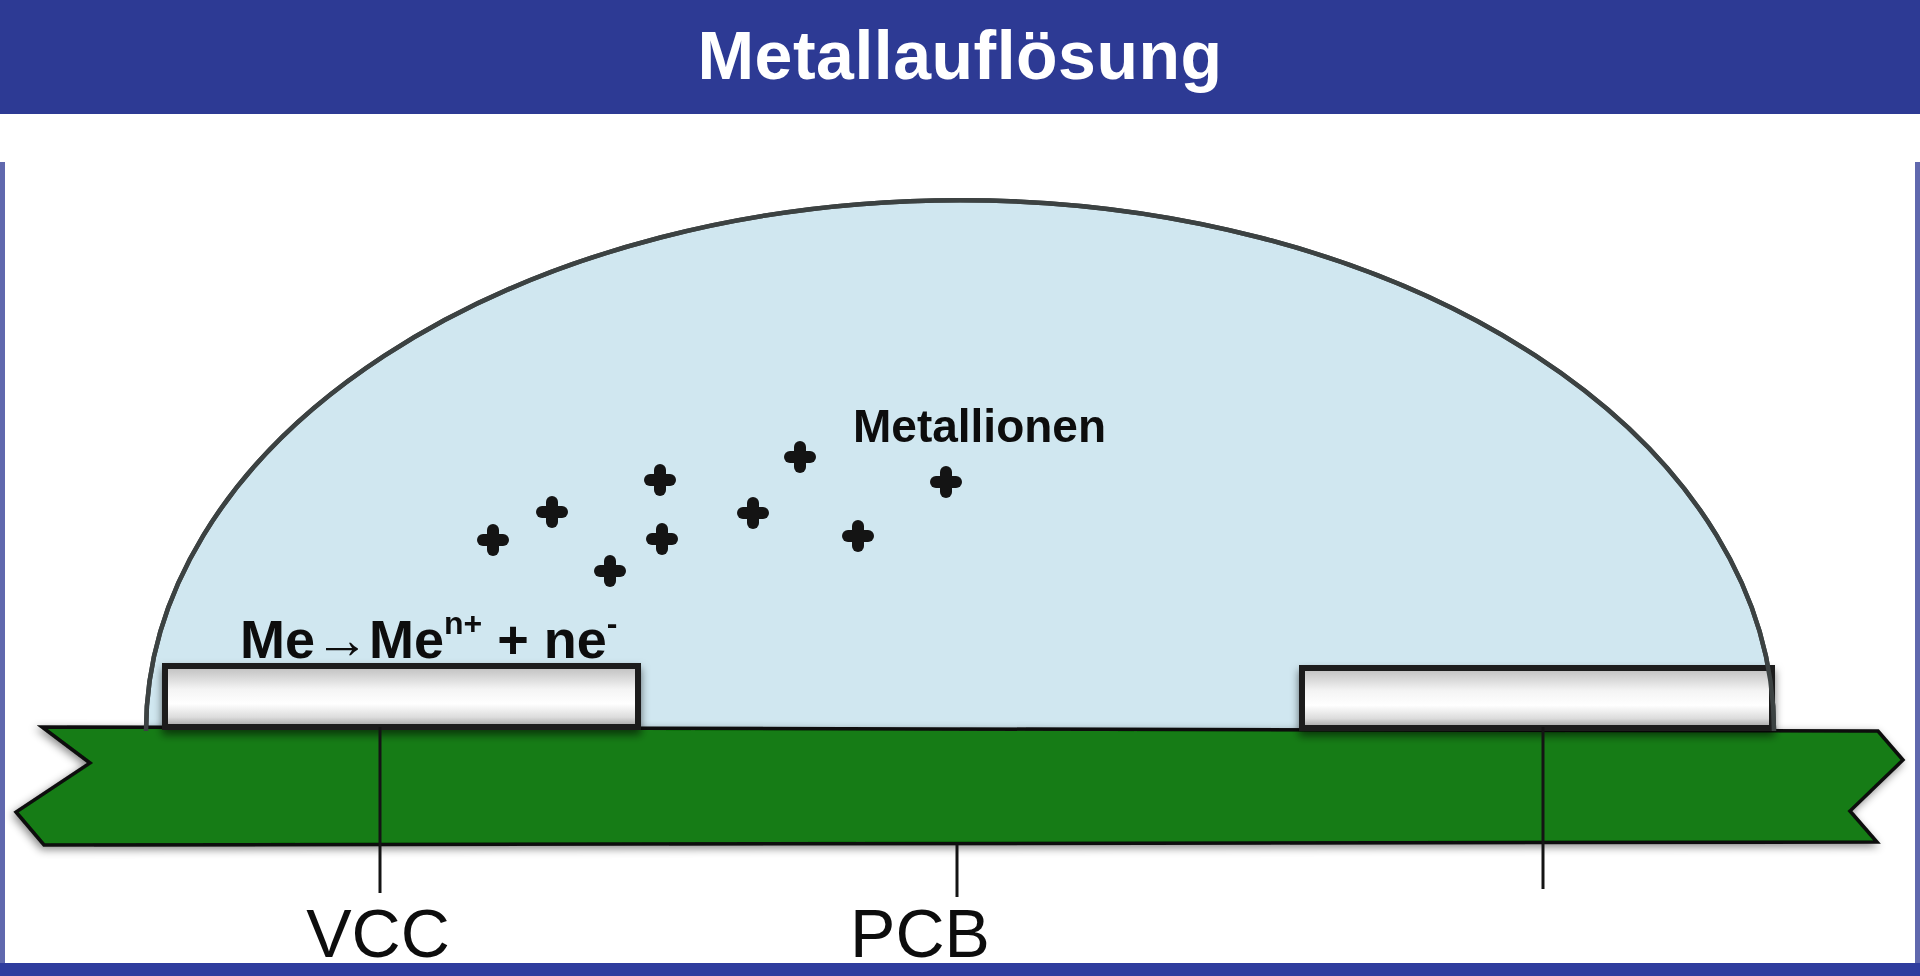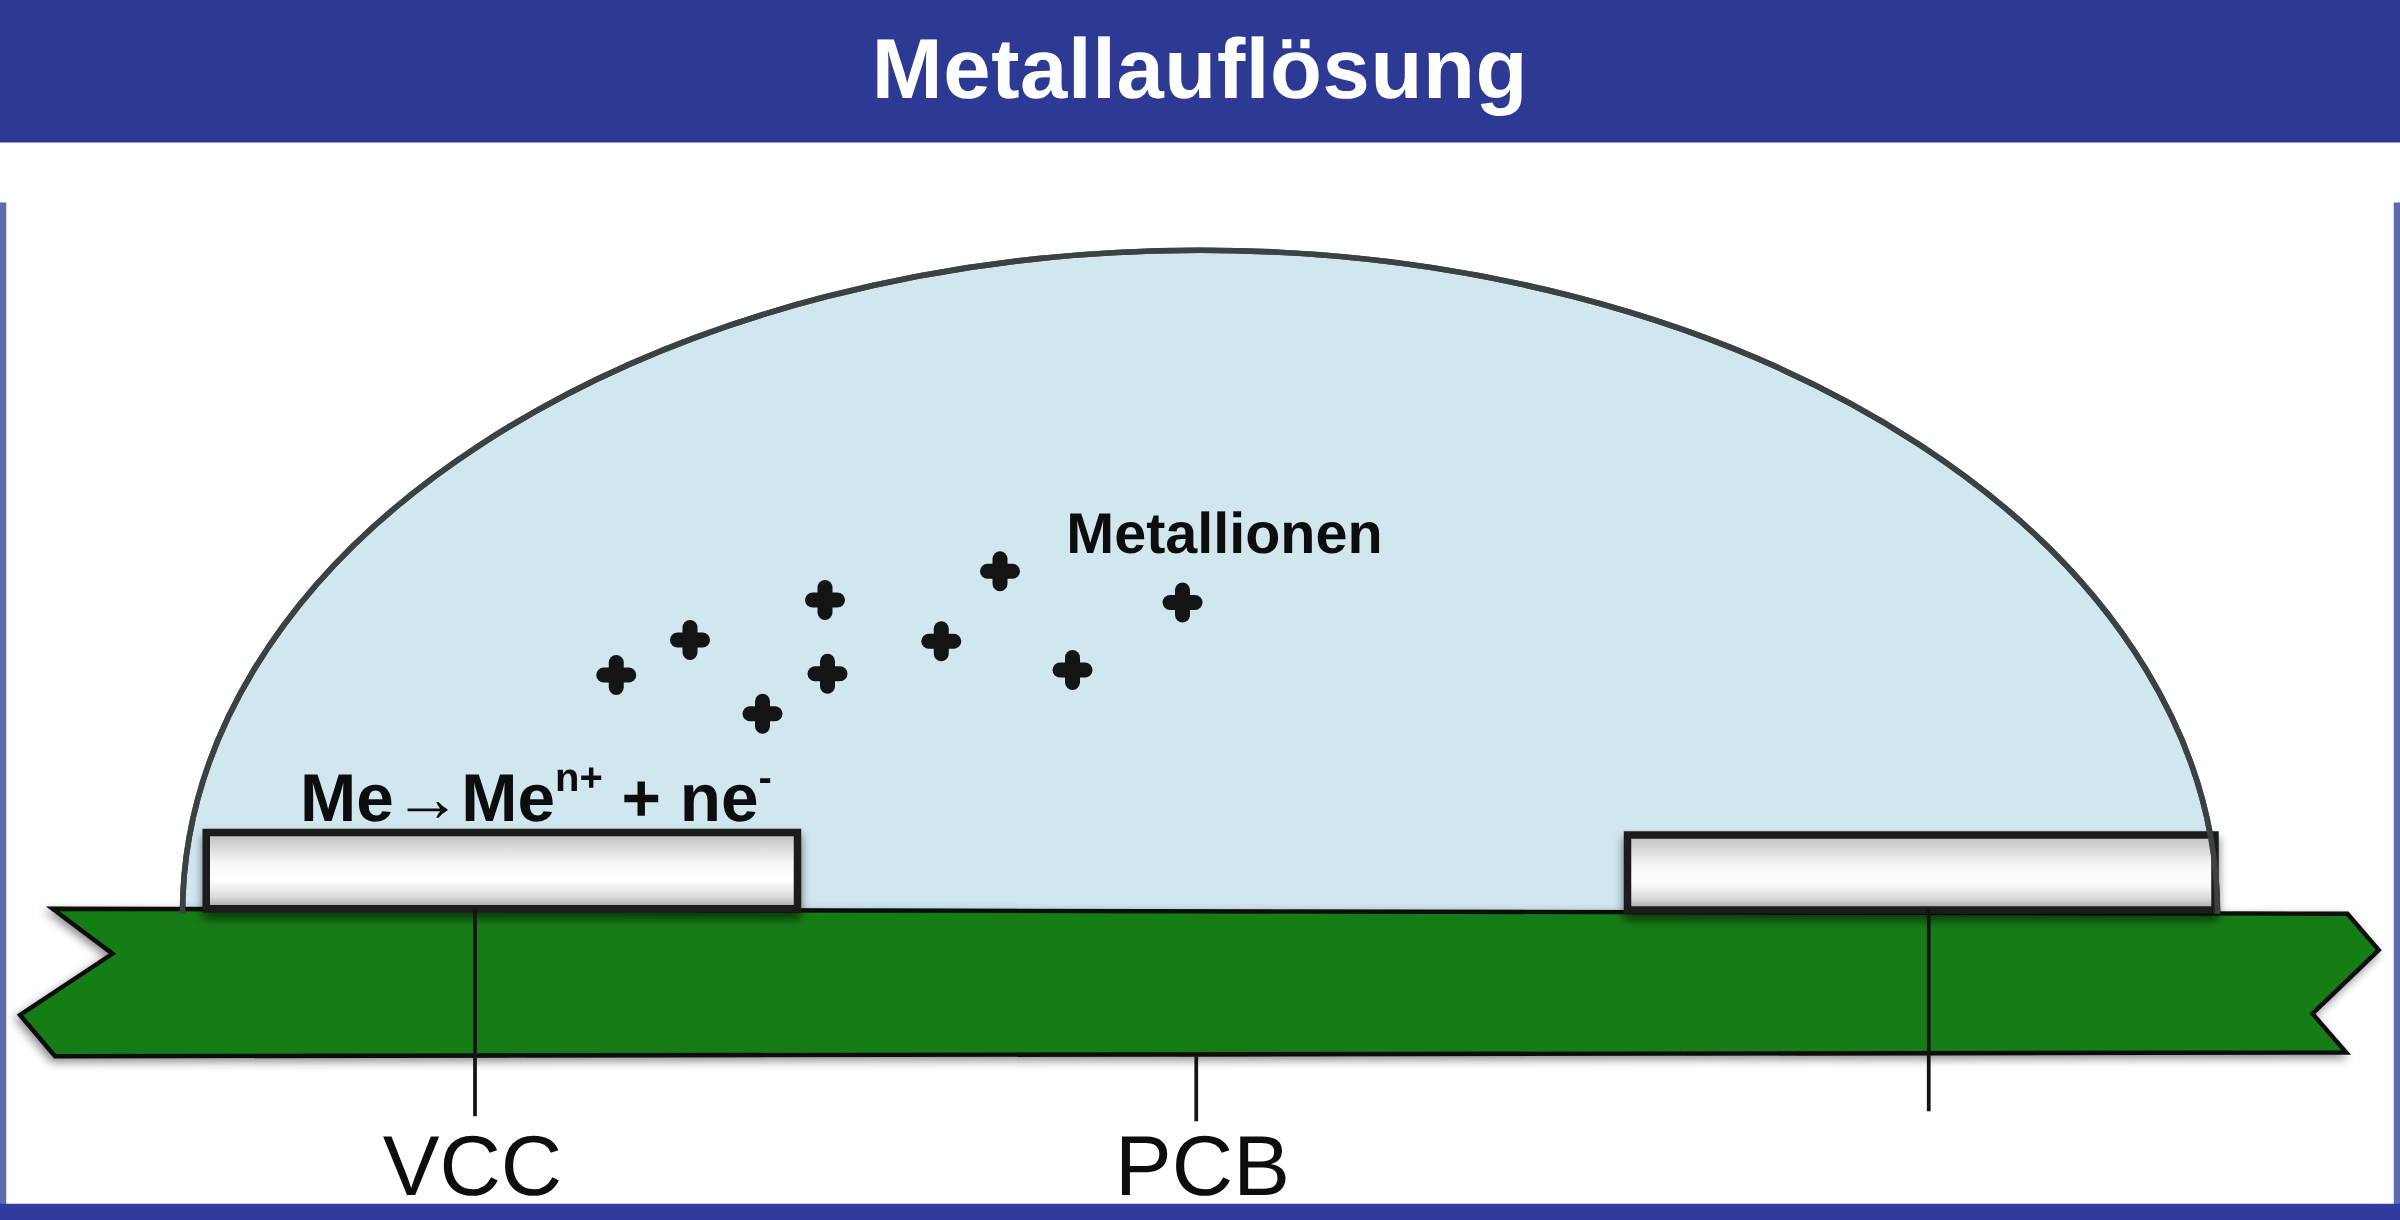--- a/index.html
+++ b/index.html
@@ -90,21 +90,21 @@
   .lbl {
     position: absolute;
     top: 894px;
     font-size: 68px;
     font-weight: 400;
     transform: translateX(-50%);
     white-space: nowrap;
     z-index: 3;
   }
   .lbl.vcc { left: 378px; text-align: right; }
-  .lbl.pcb { left: 962px; }
+  .lbl.pcb { left: 920px; }
   .lbl.gnd { left: 1546px; }
   
   .ion-layer { position: absolute; left: 0; top: 0; width: 100%; height: 100%; z-index: 2; }
   .ion {
     position: absolute;
     width: 32px; height: 32px;
     transform: translate(-50%, -50%);
     filter: blur(0.6px);
   }
   .ion::before {

